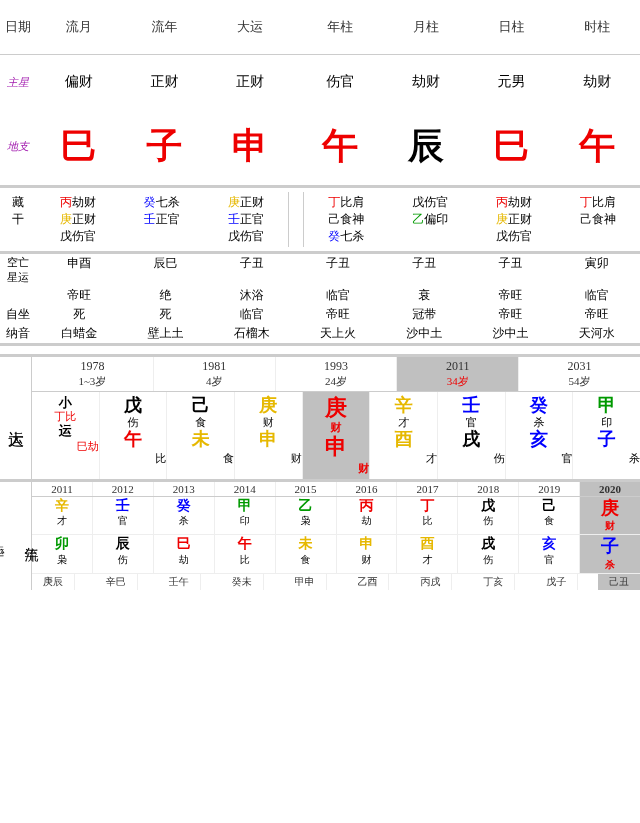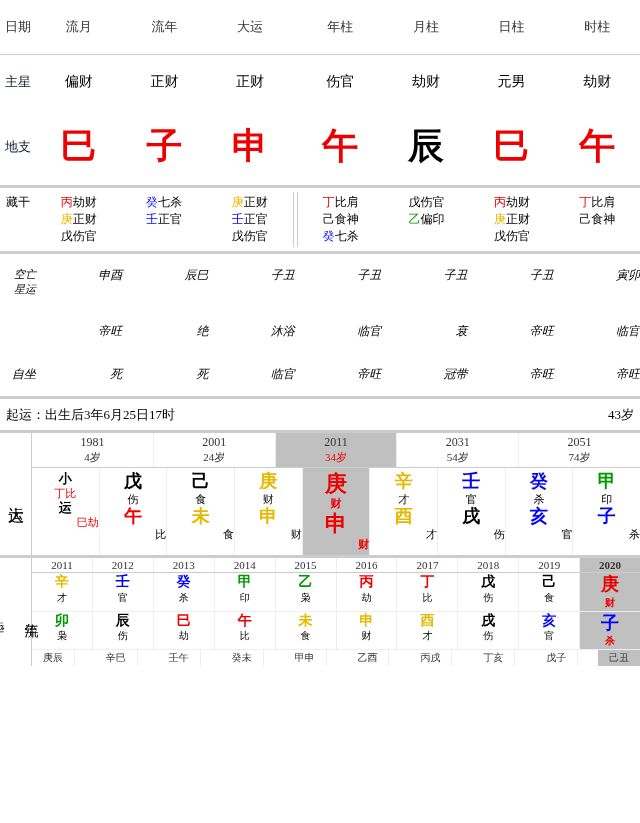--- a/index.html
+++ b/index.html
@@ -28,24 +28,25 @@
     .header-row td {
       font-size: 13px;
       color: #333;
       border-bottom: 1px solid #ccc;
     }
     .divider-col {
       border-left: 1px solid #ccc;
       border-right: 1px solid #ccc;
     }
     .row-label {
-      font-size: 13px;
-      color: #0f172a;
+      font-size: 11px;
+      color: #a21caf;
       white-space: nowrap;
       width: 36px;
+      font-style: italic;
     }
     .big-char {
       font-size: 36px;
       font-weight: bold;
       line-height: 1.1;
     }
     .yellow { color: #e6b800; }
     .red { color: #e00; }
     .blue { color: #00f; }
     .black { color: #000; }
@@ -57,41 +58,40 @@
       padding: 4px 0;
     }
     .cang-table {
       width: 100%;
       border-collapse: collapse;
     }
     .cang-table td {
       text-align: center;
       vertical-align: top;
       font-size: 12px;
-      padding: 2px 1px;
+      padding: 2px 7px;
     }
     .cang-label {
       width: 36px;
       font-size: 13px;
     }
 
     
     .star-section {
       border-bottom: 1px solid #ccc;
     }
     .star-table {
       width: 100%;
       border-collapse: collapse;
     }
     .star-table td {
-      text-align: right;
+      text-align: center;
       font-size: 12px;
-      padding: 13px 0;
+      padding: 1px 0;
       vertical-align: top;
-      font-style: italic;
     }
     .star-label {
       width: 36px;
       font-size: 12px;
     }
 
     
     .qi-section {
       border-bottom: 1px solid #ccc;
       padding: 4px 6px;
@@ -389,56 +389,62 @@
     <tr>
       <td class="star-label">自坐</td>
       <td>死</td>
       <td>死</td>
       <td>临官</td>
       <td>帝旺</td>
       <td>冠带</td>
       <td>帝旺</td>
       <td>帝旺</td>
     </tr>
+    <tr>
+      <td class="star-label">纳音</td>
+      <td>白蜡金</td>
+      <td>壁上土</td>
+      <td>石榴木</td>
+      <td>天上火</td>
+      <td>沙中土</td>
+      <td>沙中土</td>
+      <td>天河水</td>
+    </tr>
   </tbody>
     </table>
 </div>
 
 <div class="qi-section section-divider">
-  <div class="row">
-    <span><span>起运：</span><span>出生后3年6月25日17时</span></span>
-    <span>43岁</span>
-  </div>
 </div>
 
 <div class="dayun-section section-divider">
   <div class="dayun-label">
     <span>大运</span>
   </div>
   <div class="dayun-inner">
     <div class="dayun-years-row">
       <div class="dayun-col">
+        <div class="dayun-year">1978</div>
+        <div class="dayun-age">1~3岁</div>
+      </div>
+      <div class="dayun-col">
         <div class="dayun-year">1981</div>
         <div class="dayun-age">4岁</div>
       </div>
       <div class="dayun-col">
-        <div class="dayun-year">2001</div>
+        <div class="dayun-year">1993</div>
         <div class="dayun-age">24岁</div>
       </div>
       <div class="dayun-col highlight">
         <div class="dayun-year">2011</div>
         <div class="dayun-age" style="color:#e00;font-weight:normal;">34岁</div>
       </div>
       <div class="dayun-col">
         <div class="dayun-year">2031</div>
         <div class="dayun-age">54岁</div>
-      </div>
-      <div class="dayun-col">
-        <div class="dayun-year">2051</div>
-        <div class="dayun-age">74岁</div>
       </div>
     </div>
     <div class="dayun-chars-row">
 
       <div class="dayun-char-col">
         <div class="dayun-top" style="font-size:13px;">小</div>
         <div class="dayun-sub">
           <span class="red">丁比</span>
         </div>
         <div class="dayun-bottom" style="font-size:13px;">运</div>

